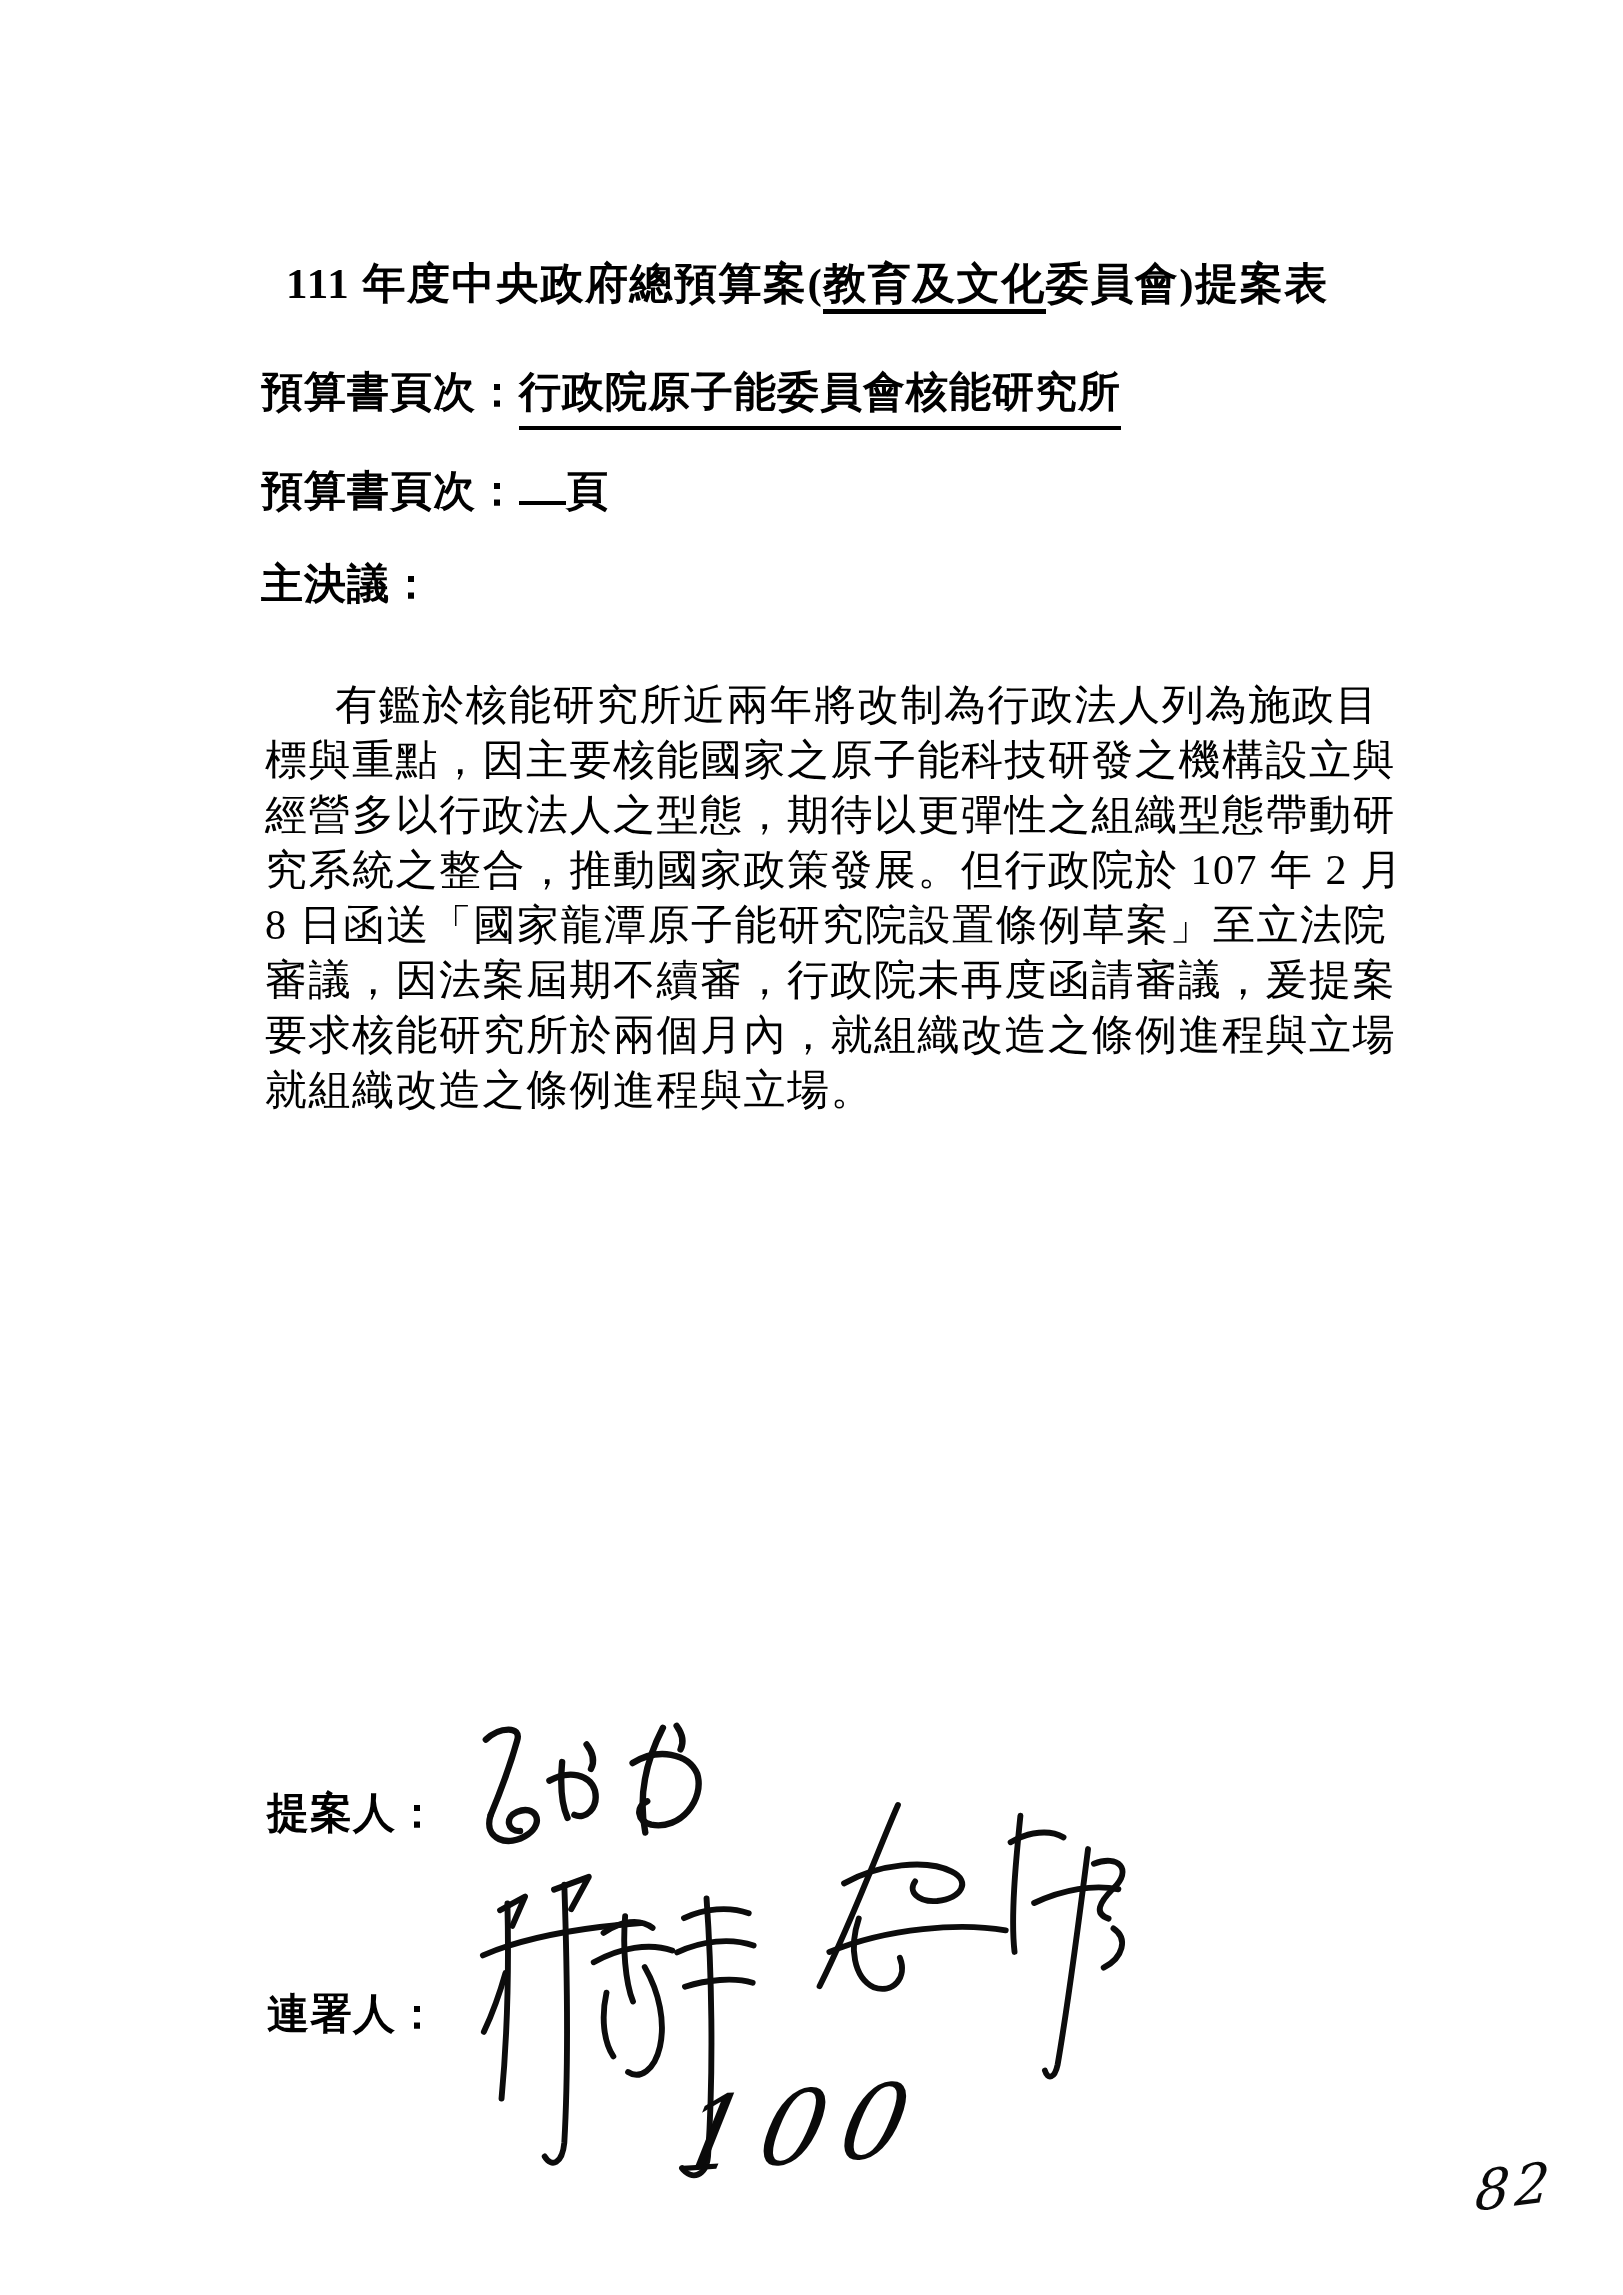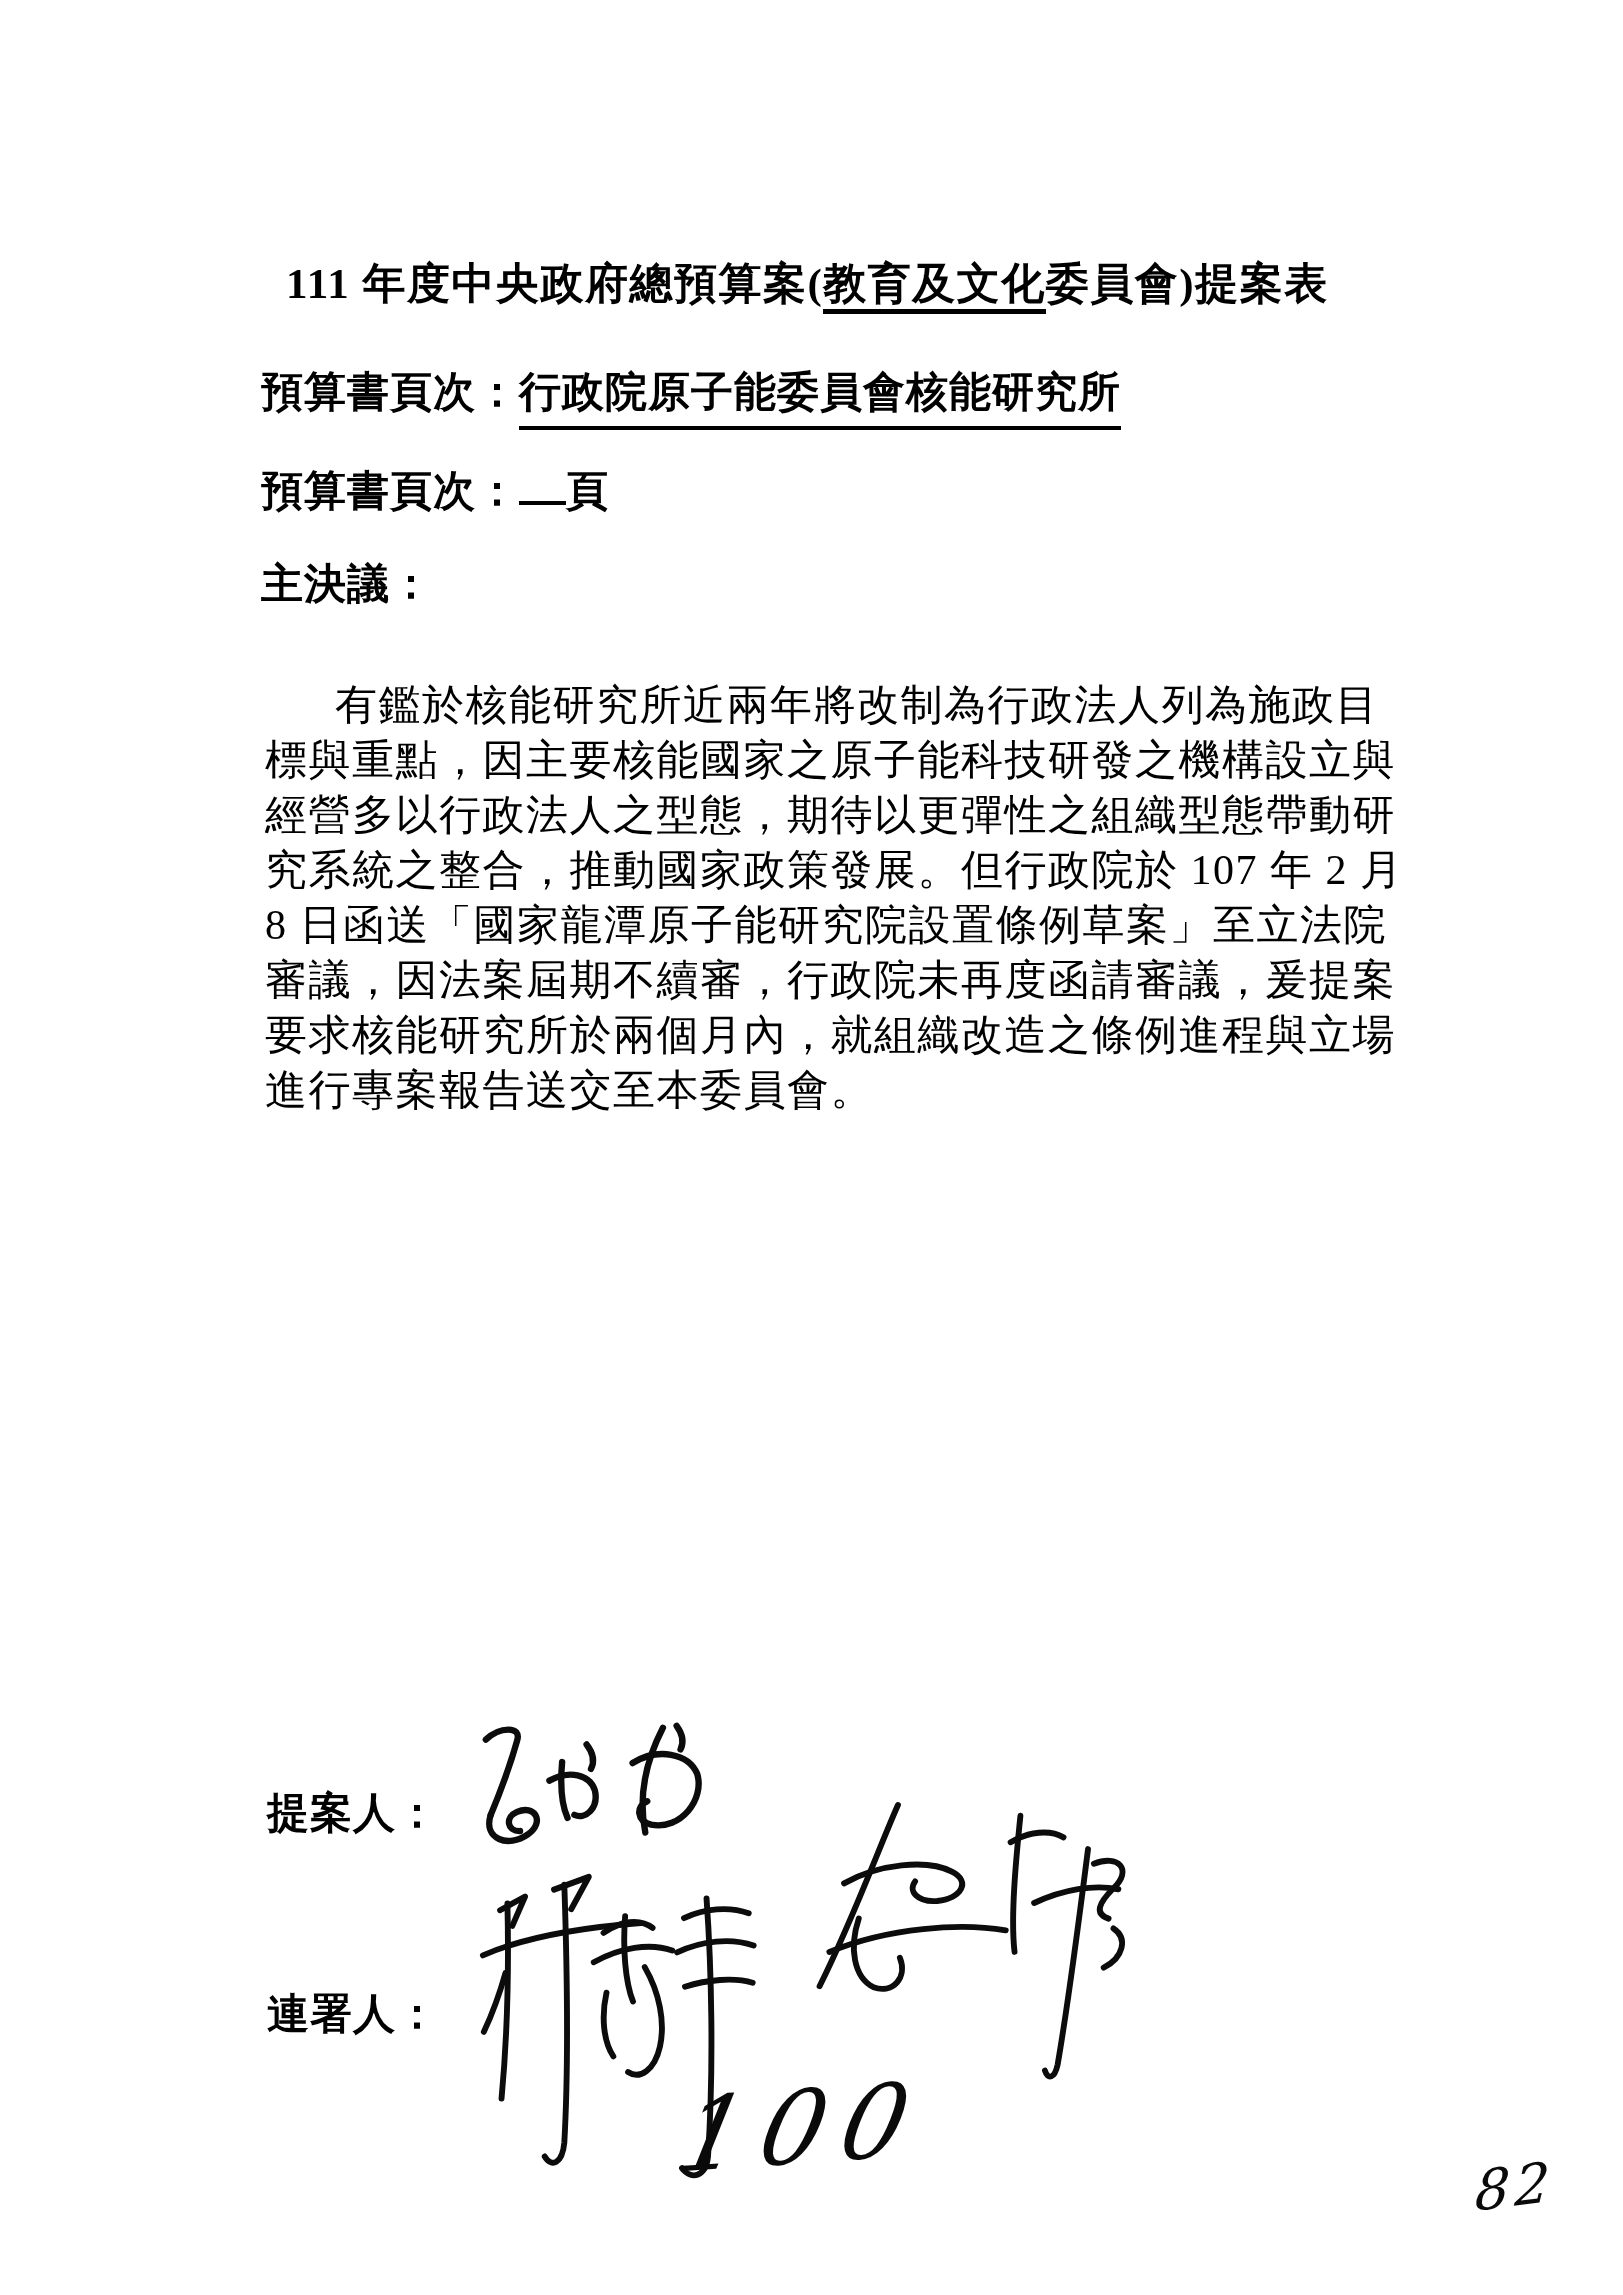--- a/index.html
+++ b/index.html
@@ -68,21 +68,21 @@
   <div class="abs label" style="left:261px;top:560px;">主決議：</div>
 
   <div class="abs para" style="left:265px;top:678px;width:1177px;">
     <div class="para-line indent">有鑑於核能研究所近兩年將改制為行政法人列為施政目</div>
     <div class="para-line">標與重點，因主要核能國家之原子能科技研發之機構設立與</div>
     <div class="para-line">經營多以行政法人之型態，期待以更彈性之組織型態帶動研</div>
     <div class="para-line">究系統之整合，推動國家政策發展。但行政院於 107 年 2 月</div>
     <div class="para-line">8 日函送「國家龍潭原子能研究院設置條例草案」至立法院</div>
     <div class="para-line">審議，因法案屆期不續審，行政院未再度函請審議，爰提案</div>
     <div class="para-line">要求核能研究所於兩個月內，就組織改造之條例進程與立場</div>
-    <div class="para-line">進行專案報告送交至本委員會。</div>
+    <div class="para-line">就組織改造之條例進程與立場。</div>
   </div>
 
   <div class="abs label" style="left:267px;top:1789px;">提案人：</div>
 
   <svg class="sig-svg" style="left:471px;top:1719px;" width="240" height="137" viewBox="0 0 490 280">
     <g stroke-width="13">
       <path d="M30,42 C58,16 104,13 94,44 C76,108 56,158 40,196"></path>
       <path d="M40,196 C24,246 76,264 116,236 C152,210 130,174 94,190 C68,201 74,230 100,229"></path>
       <path d="M186,88 C182,134 185,176 197,202"></path>
       <path d="M160,126 C200,104 242,112 253,146 C261,182 234,206 211,196"></path>

